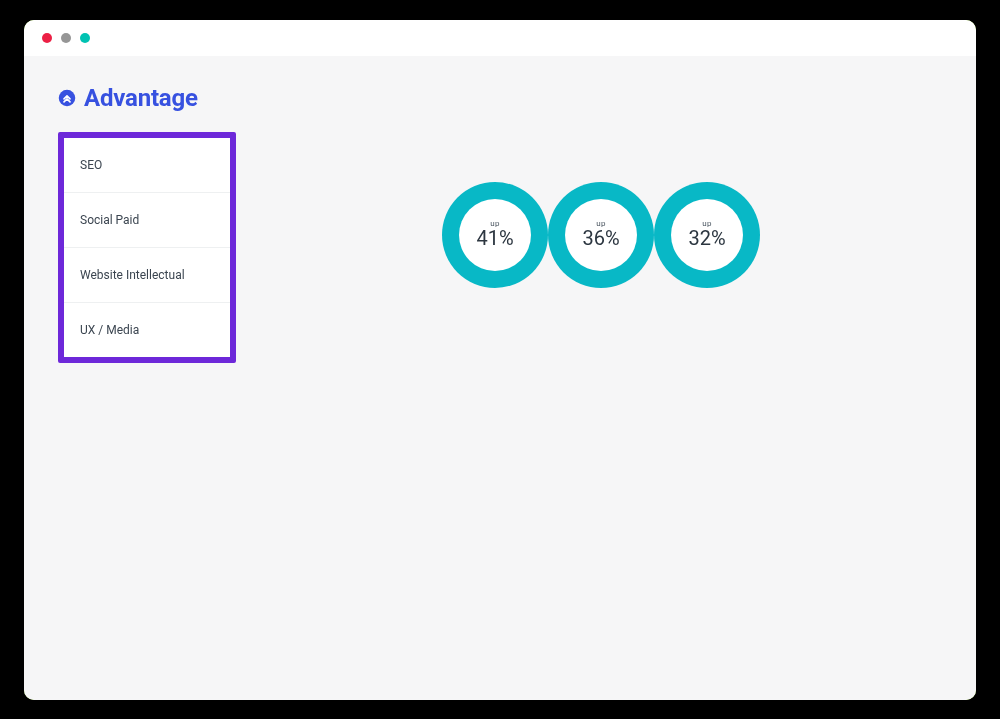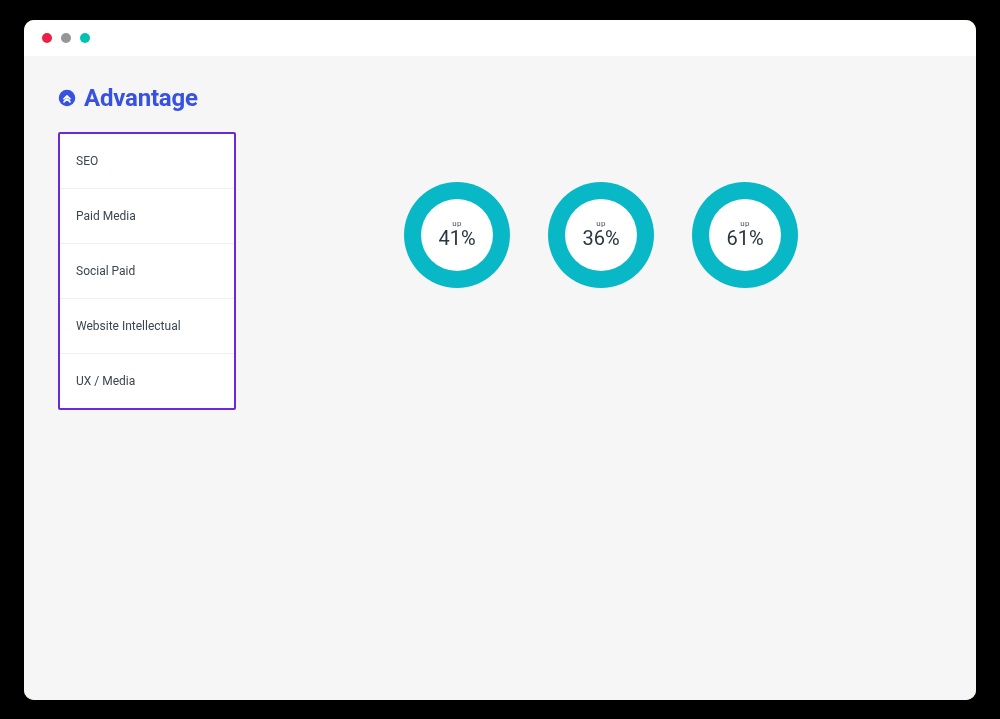--- a/index.html
+++ b/index.html
@@ -67,21 +67,21 @@
       letter-spacing: -0.2px;
     }
     .layout-row {
       display: flex;
       gap: 24px;
       align-items: flex-start;
     }
     .sidebar {
       width: 178px;
       background: #fff;
-      border: 2px solid #6d28d9;
+      border: 6px solid #6d28d9;
       border-radius: 2px;
     }
     .sidebar-item {
       padding: 20px 16px;
       font-size: 12px;
       color: #3b4550;
       border-bottom: 1px solid #eef0f1;
       cursor: pointer;
       white-space: nowrap;
     }
@@ -89,21 +89,20 @@
       border-bottom: none;
     }
     .main {
       flex: 1;
       display: flex;
       justify-content: center;
       padding-top: 50px;
     }
     .donuts {
       display: flex;
-      gap: 38px;
       align-items: flex-start;
     }
     .donut {
       width: 106px;
       height: 106px;
       border-radius: 50%;
       background: #08b8c6;
       display: flex;
       align-items: center;
       justify-content: center;
@@ -150,23 +149,20 @@
         </svg>
       </span>
       <h1 class="page-title">Advantage</h1>
     </div>
     <div class="layout-row">
       <div class="sidebar">
         <div class="sidebar-item">
           <span>SEO</span>
         </div>
         <div class="sidebar-item">
-          <span>Paid Media</span>
-        </div>
-        <div class="sidebar-item">
           <span>Social Paid</span>
         </div>
         <div class="sidebar-item">
           <span>Website Intellectual</span>
         </div>
         <div class="sidebar-item">
           <span>UX / Media</span>
         </div>
       </div>
       <div class="main">
@@ -179,20 +175,20 @@
           </div>
           <div class="donut">
             <div class="donut-inner">
               <span class="donut-up">up</span>
               <span class="donut-value">36%</span>
             </div>
           </div>
           <div class="donut">
             <div class="donut-inner">
               <span class="donut-up">up</span>
-              <span class="donut-value">61%</span>
+              <span class="donut-value">32%</span>
             </div>
           </div>
         </div>
       </div>
     </div>
   </div>
 </div>
 
 </body></html>

